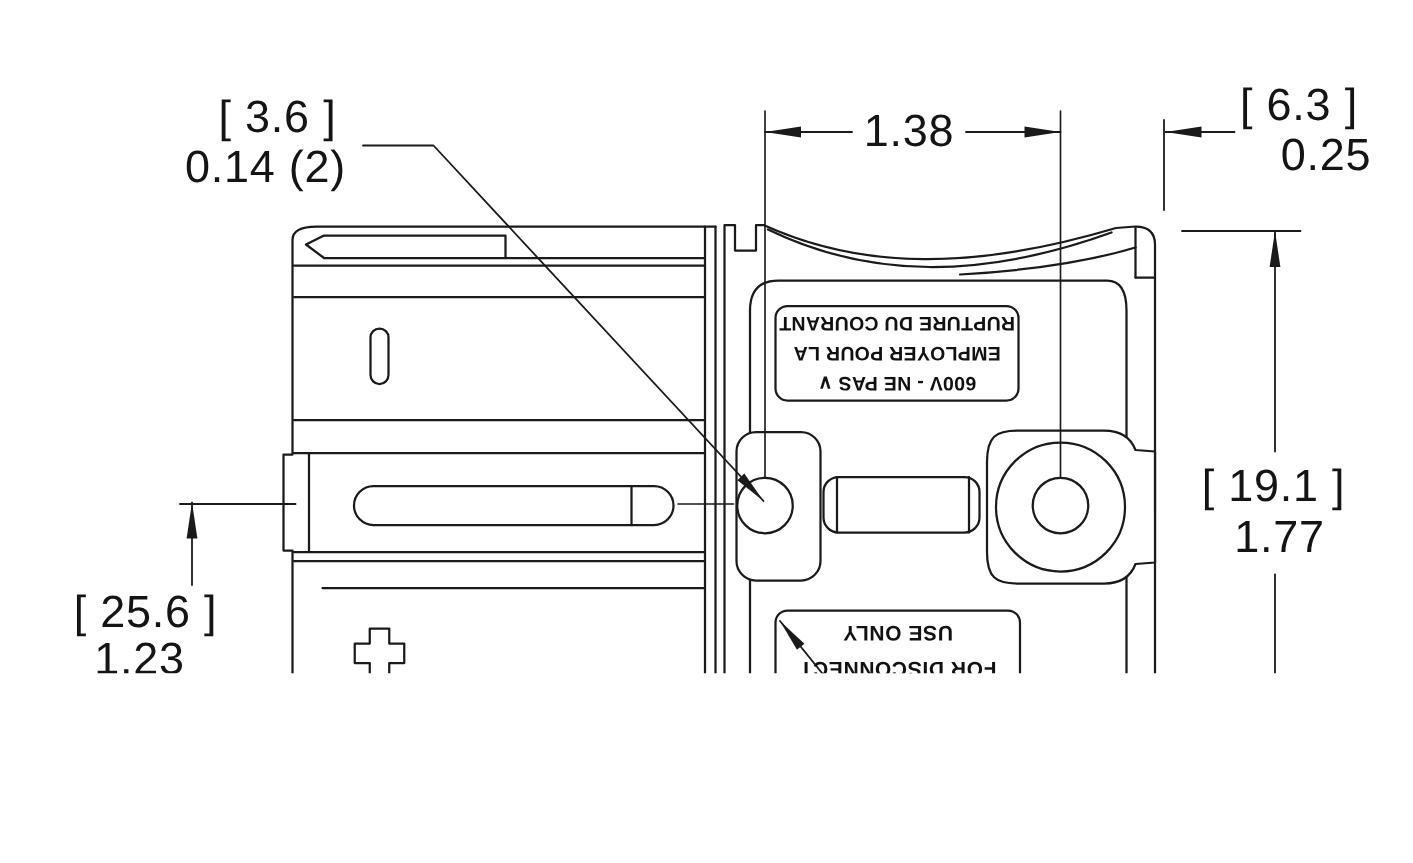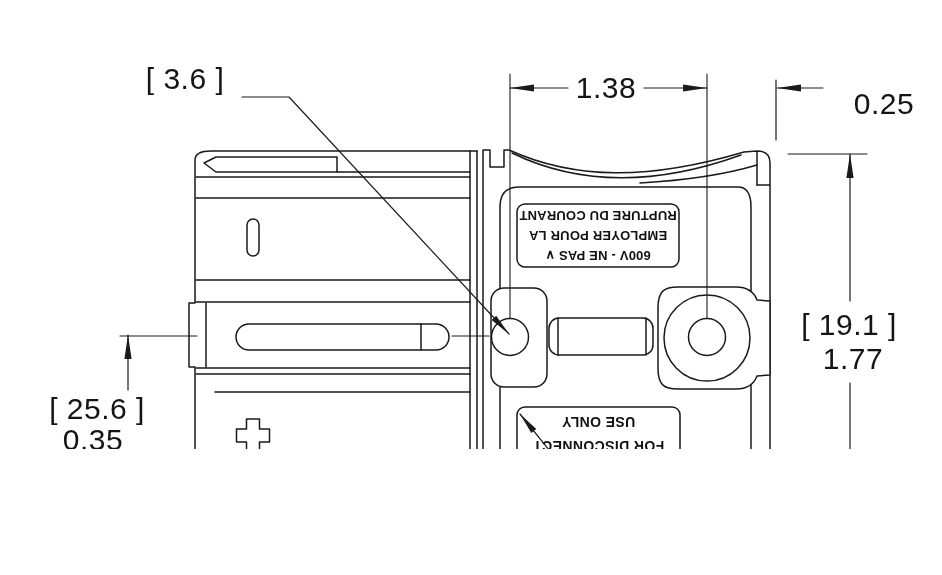--- a/index.html
+++ b/index.html
@@ -154,30 +154,32 @@
       <polygon points="850,154 846.4,178 853.6,178"></polygon>
       <polygon points="850,519 846.4,495 853.6,495"></polygon>
       <polygon points="128,335 124.4,359 131.6,359"></polygon>
       <polygon points="128,518 124.4,494 131.6,494"></polygon>
       <polygon points="509,334 491.6,320.1 496.2,315.7"></polygon>
       <polygon points="520,414 536.3,429.1 531.3,433.1"></polygon>
     </g>
   </svg>
 
   <div class="dim-text" style="left:185px;top:79px">[ 3.6 ]</div>
+  <div class="dim-text" style="left:177px;top:112px">0.14 (2)</div>
 
   <div class="dim-text" style="left:606px;top:88px">1.38</div>
 
+  <div class="dim-text" style="left:866px;top:71px">[ 6.3 ]</div>
   <div class="dim-text" style="left:884px;top:104px">0.25</div>
 
   <div class="dim-text" style="left:849px;top:325px">[ 19.1 ]</div>
   <div class="dim-text" style="left:853px;top:359px">1.77</div>
 
   <div class="dim-text" style="left:97px;top:409px">[ 25.6 ]</div>
-  <div class="dim-text" style="left:93px;top:440px">0.35</div>
+  <div class="dim-text" style="left:93px;top:440px">1.23</div>
 
   <div class="part-label label-fr">
     <span>600V - NE PAS ∨</span>
     <span>EMPLOYER POUR LA</span>
     <span>RUPTURE DU COURANT</span>
   </div>
 
   <div class="part-label label-en">
     <span>FOR DISCONNECT</span>
     <span>USE ONLY</span>

